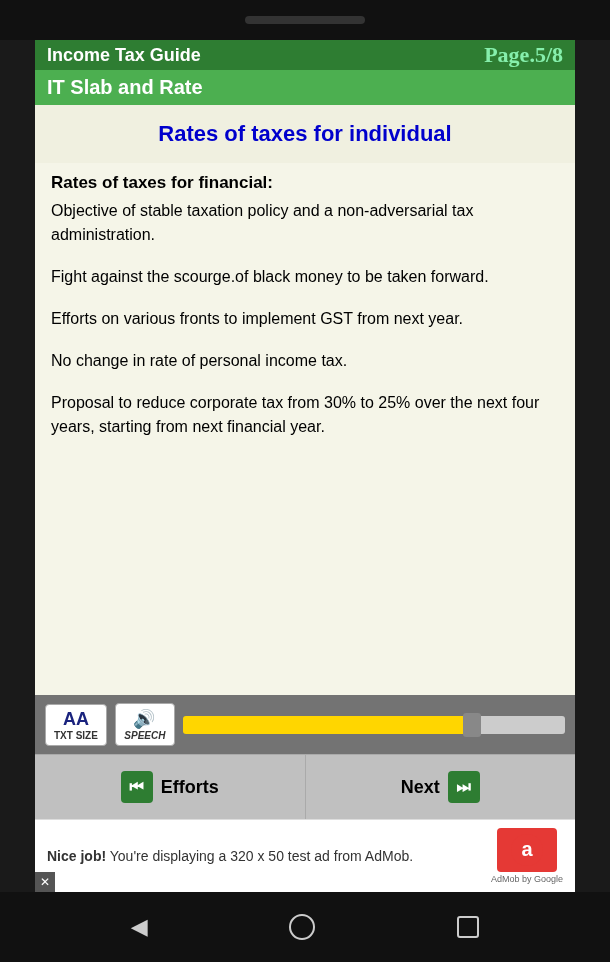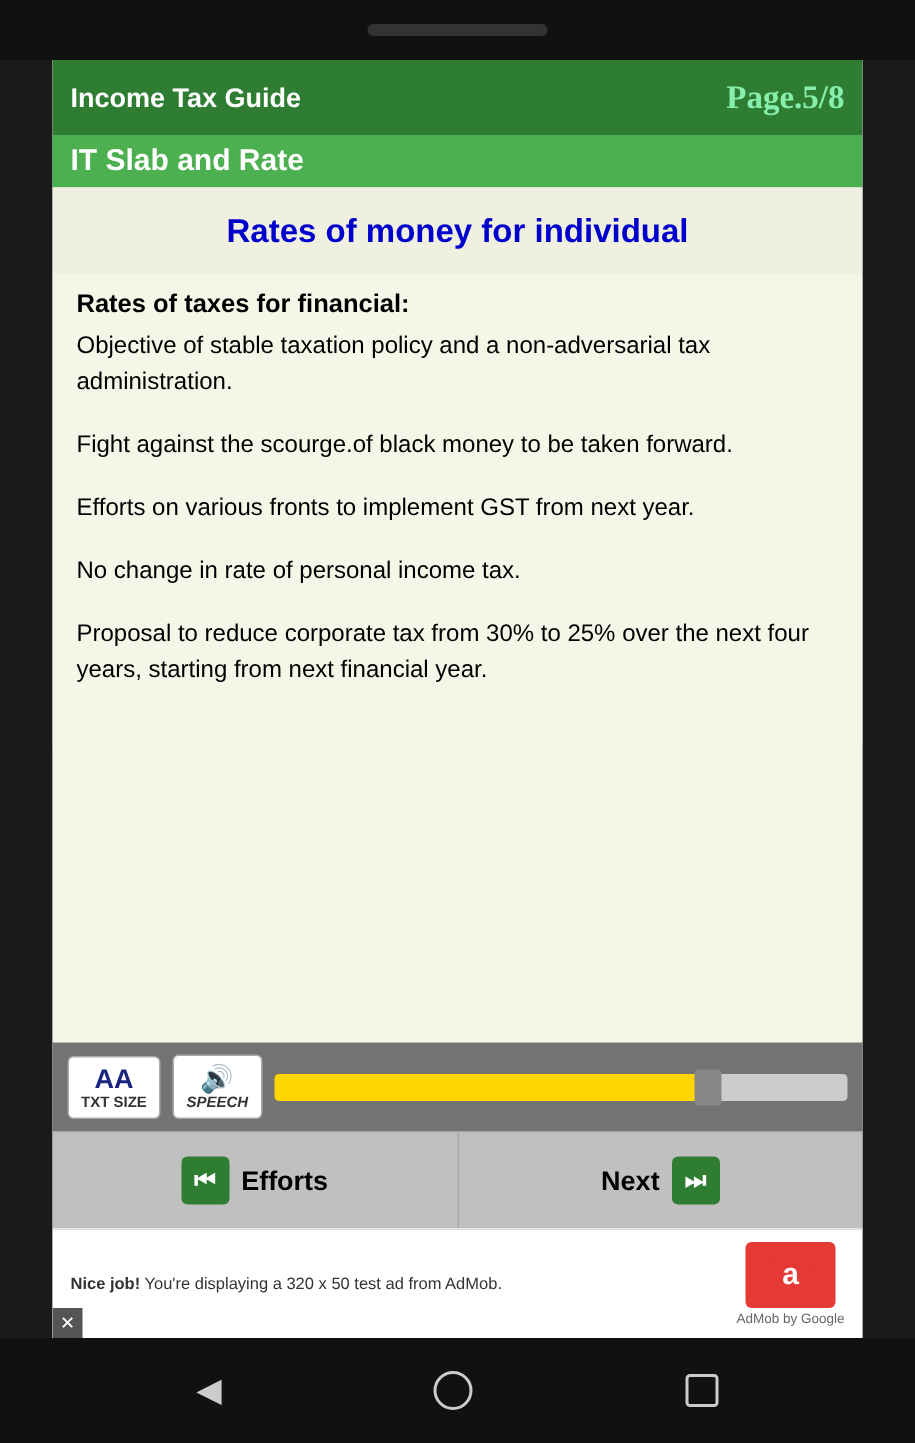--- a/index.html
+++ b/index.html
@@ -35,21 +35,21 @@
       width: 540px;
       background: #fff;
       display: flex;
       flex-direction: column;
       flex: 1;
       overflow: hidden;
     }
 
     .header {
       background: #2e7d32;
-      padding: 12px 12px;
+      padding: 2px 12px;
       display: flex;
       justify-content: space-between;
       align-items: center;
     }
 
     .header-title {
       color: #fff;
       font-size: 18px;
       font-weight: bold;
     }
@@ -231,21 +231,21 @@
       background: #fff;
       padding: 8px 12px;
       display: flex;
       align-items: center;
       border-top: 1px solid #ddd;
       position: relative;
     }
 
     .ad-text {
       flex: 1;
-      font-size: 11px;
+      font-size: 14px;
       color: #333;
     }
 
     .ad-text strong {
       color: #333;
     }
 
     .ad-logo {
       width: 60px;
       height: 44px;
@@ -322,21 +322,21 @@
   <div class="header">
     <span class="header-title">Income Tax Guide</span>
     <span class="header-page">Page.5/8</span>
   </div>
 
   <div class="sub-header">
     <span class="sub-header-text">IT Slab and Rate</span>
   </div>
 
   <div class="content-area">
-    <div class="content-title">Rates of money for individual</div>
+    <div class="content-title">Rates of taxes for individual</div>
     <div class="content-body">
       <div class="content-heading">Rates of taxes for financial:</div>
       <div class="content-para">Objective of stable taxation policy and a non-adversarial tax administration.</div>
       <div class="content-para">Fight against the scourge.of black money to be taken forward.</div>
       <div class="content-para">Efforts on various fronts to implement GST from next year.</div>
       <div class="content-para">No change in rate of personal income tax.</div>
       <div class="content-para">Proposal to reduce corporate tax from 30% to 25% over the next four years, starting from next financial year.</div>
     </div>
   </div>
 

